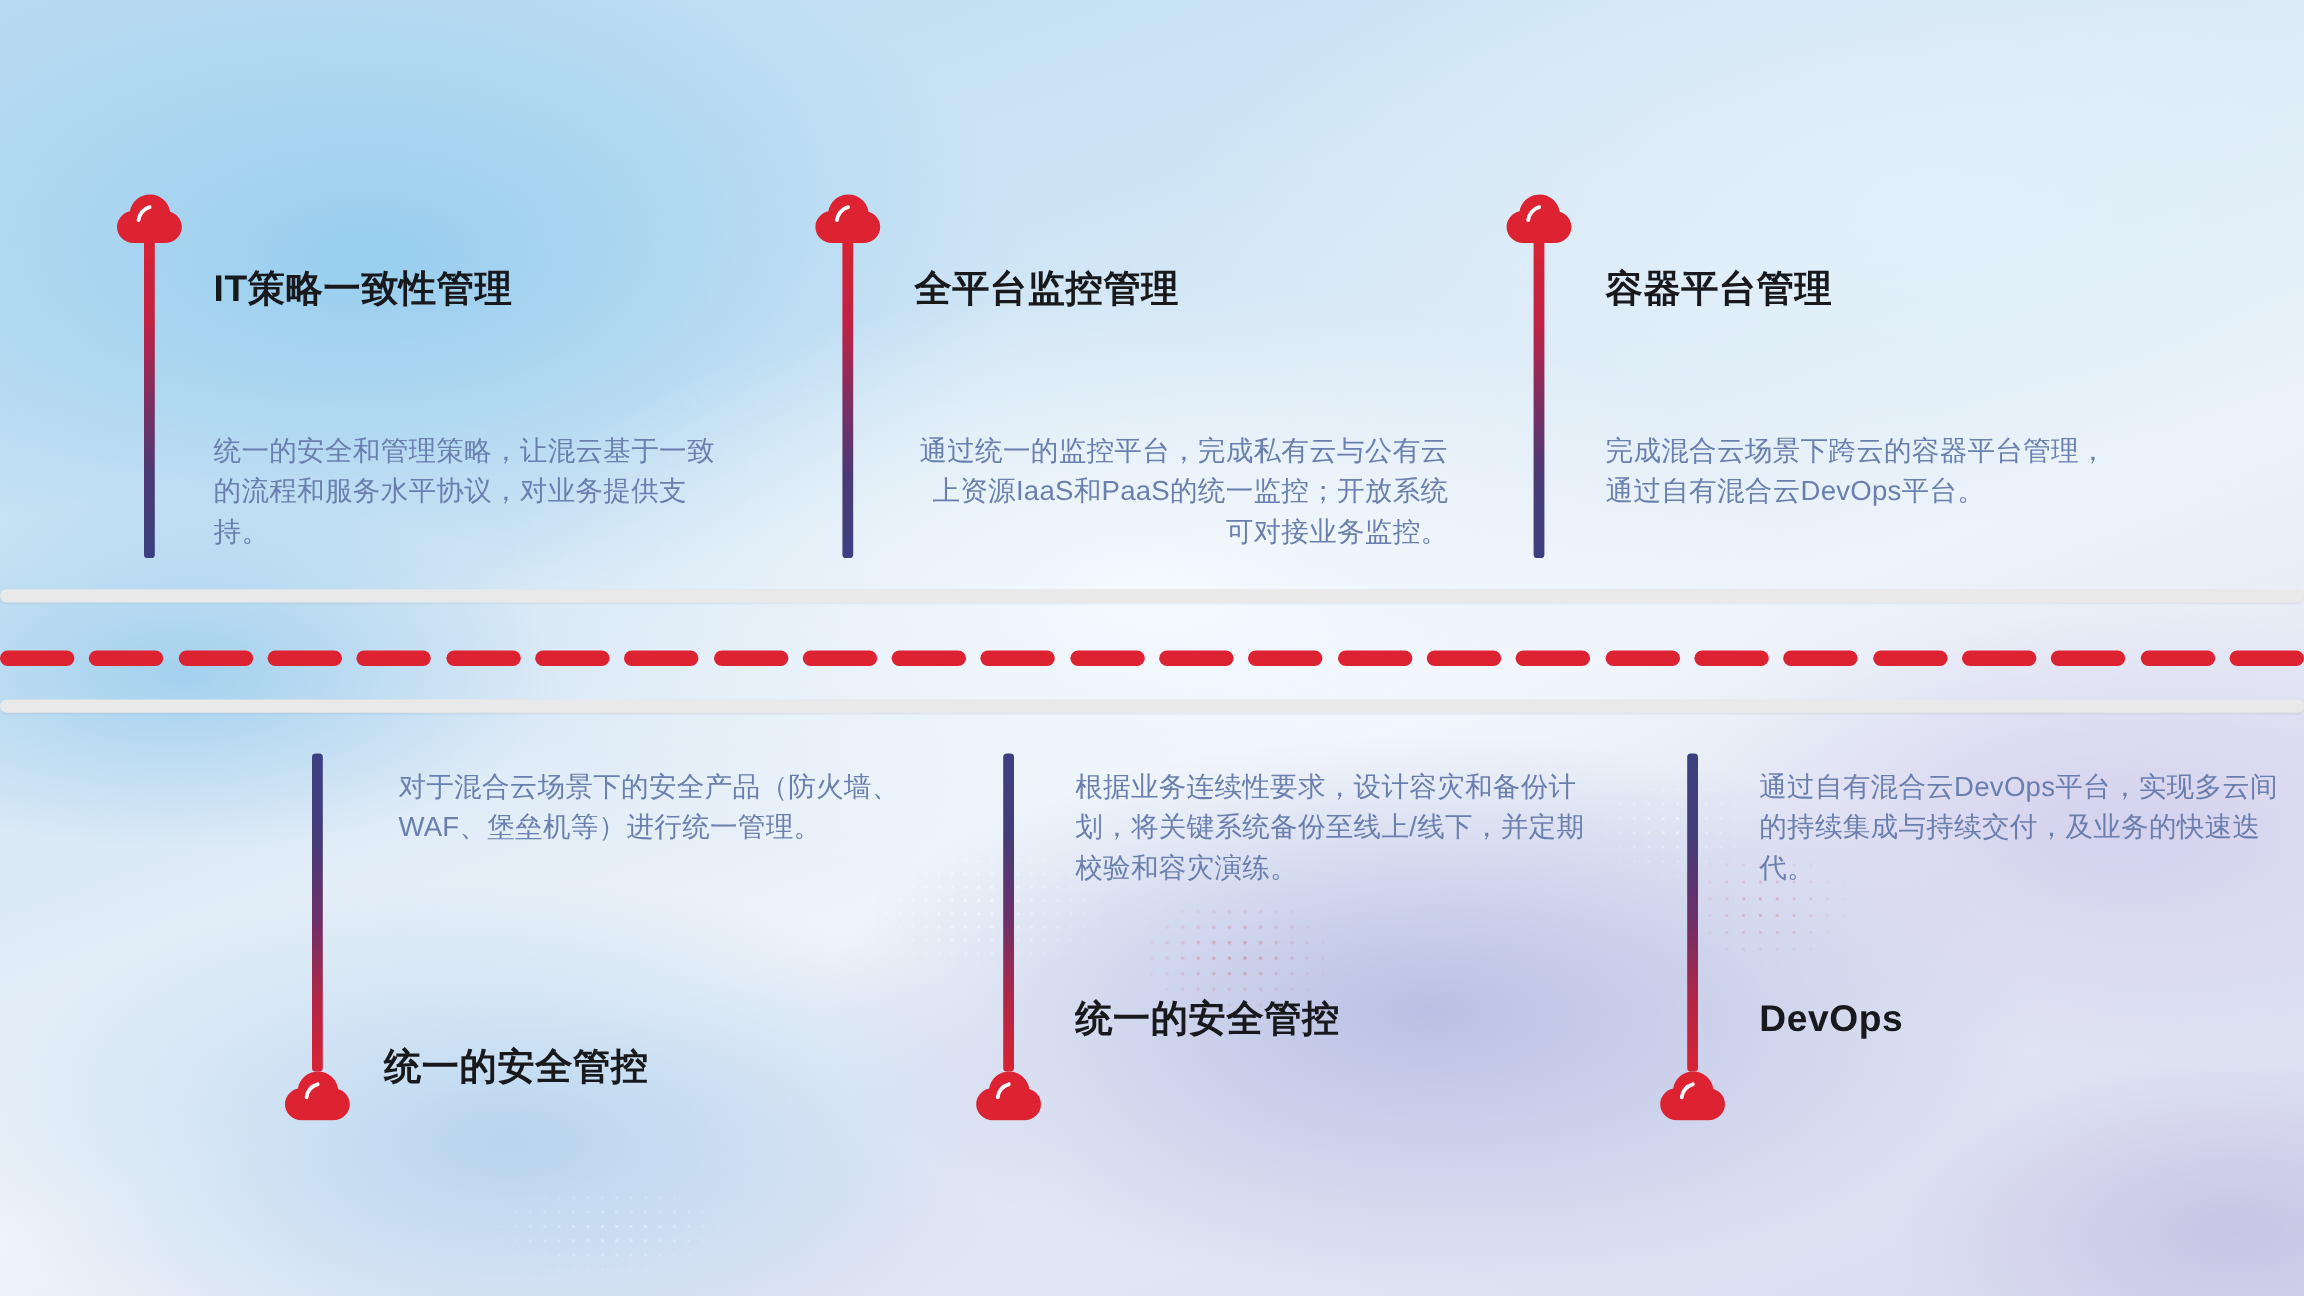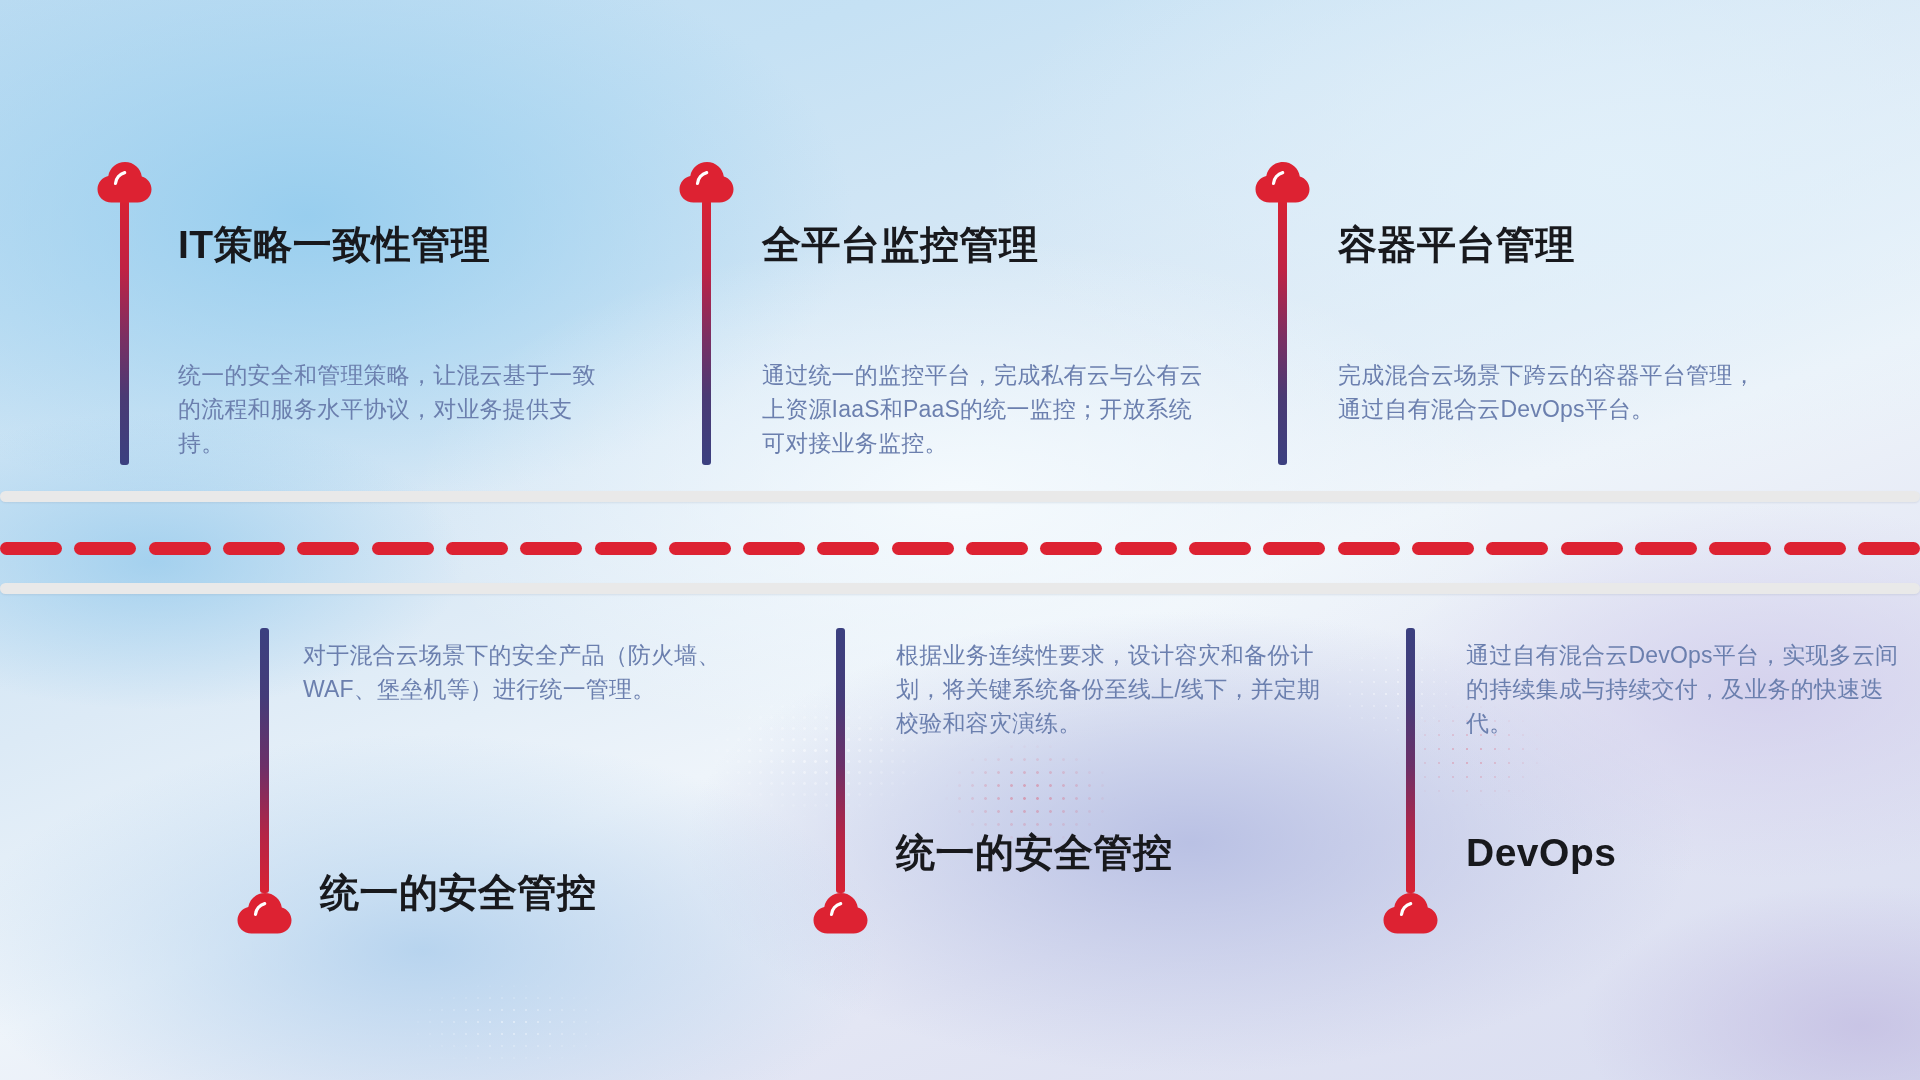--- a/index.html
+++ b/index.html
@@ -77,21 +77,21 @@
   .dash{height:13px;border-radius:7px;background:#dd2232;}
 
   
   .marker{position:absolute;z-index:3;}
   .stem{position:absolute;width:9px;border-radius:3px;}
   .stem.down{background:linear-gradient(to bottom,#d92233 0%,#c02244 26%,#7a2f63 52%,#4a3a74 74%,#3b4080 100%);}
   .stem.up{background:linear-gradient(to bottom,#3b4080 0%,#443c79 26%,#6c3068 52%,#b42546 78%,#d92233 100%);}
   .cloud{position:absolute;width:58px;height:44px;}
 
   
-  .m-title{position:absolute;font-size:39px;font-weight:700;color:#18191d;
+  .m-title{position:absolute;font-size:31px;font-weight:700;color:#18191d;
     letter-spacing:.5px;white-space:nowrap;line-height:1;}
   .m-body{position:absolute;font-size:23px;line-height:34px;color:#6b7fae;
     letter-spacing:.2px;font-weight:400;}
 </style>
 </head>
 <body>
 
 <div id="bg">
   <div class="bgl bg-base"></div>
   <div class="bgl bg-blob1"></div>
@@ -152,39 +152,39 @@
       <div class="m-title" style="left: 178px; top: 225px;">IT策略一致性管理</div>
       <div class="m-body" style="left: 178px; top: 358px; width: 430px;">统一的安全和管理策略，让混云基于一致的流程和服务水平协议，对业务提供支持。</div>
     </div>
     <div class="marker" style="left: 0px; top: 0px; width: 0px; height: 0px;">
       <div class="stem down" style="left: 702px; top: 200px; height: 265px;"></div>
       <div class="cloud" style="left: 677px; top: 159px;"><svg viewBox="0 0 58 44" width="58" height="44" aria-hidden="true">
           <path fill="#dd2232" d="M16.5 43.5C8.6 43.5 2.5 37.6 2.5 30.2c0-6.4 4.6-11.8 10.8-13.2C14.6 9 21.6 3 30 3c8.6 0 15.7 6.3 16.8 14.4C52.5 19 56.5 24.2 56.5 30.2c0 7.4-6.1 13.3-14 13.3z"></path>
           <path fill="none" stroke="#ffffff" stroke-width="3.2" stroke-linecap="round" d="M20.5 24.5c0.4-5.2 4.2-9.6 9.2-10.9"></path>
         </svg></div>
       <div class="m-title" style="left: 762px; top: 225px;">全平台监控管理</div>
-      <div class="m-body" style="left: 762px; top: 358px; width: 445px;">通过统一的监控平台，完成私有云与公有云上资源IaaS和PaaS的统一监控；开放系统可对接业务监控。</div>
+      <div class="m-body" style="left: 762px; top: 358px; width: 445px; text-align: right;">通过统一的监控平台，完成私有云与公有云上资源IaaS和PaaS的统一监控；开放系统可对接业务监控。</div>
     </div>
     <div class="marker" style="left: 0px; top: 0px; width: 0px; height: 0px;">
       <div class="stem down" style="left: 1278px; top: 200px; height: 265px;"></div>
       <div class="cloud" style="left: 1253px; top: 159px;"><svg viewBox="0 0 58 44" width="58" height="44" aria-hidden="true">
           <path fill="#dd2232" d="M16.5 43.5C8.6 43.5 2.5 37.6 2.5 30.2c0-6.4 4.6-11.8 10.8-13.2C14.6 9 21.6 3 30 3c8.6 0 15.7 6.3 16.8 14.4C52.5 19 56.5 24.2 56.5 30.2c0 7.4-6.1 13.3-14 13.3z"></path>
           <path fill="none" stroke="#ffffff" stroke-width="3.2" stroke-linecap="round" d="M20.5 24.5c0.4-5.2 4.2-9.6 9.2-10.9"></path>
         </svg></div>
       <div class="m-title" style="left: 1338px; top: 225px;">容器平台管理</div>
       <div class="m-body" style="left: 1338px; top: 358px; width: 440px;">完成混合云场景下跨云的容器平台管理，通过自有混合云DevOps平台。</div>
     </div>
     <div class="marker" style="left: 0px; top: 0px; width: 0px; height: 0px;">
       <div class="stem up" style="left: 260px; top: 628px; height: 265px;"></div>
       <div class="cloud" style="left: 235px; top: 890px;"><svg viewBox="0 0 58 44" width="58" height="44" aria-hidden="true">
           <path fill="#dd2232" d="M16.5 43.5C8.6 43.5 2.5 37.6 2.5 30.2c0-6.4 4.6-11.8 10.8-13.2C14.6 9 21.6 3 30 3c8.6 0 15.7 6.3 16.8 14.4C52.5 19 56.5 24.2 56.5 30.2c0 7.4-6.1 13.3-14 13.3z"></path>
           <path fill="none" stroke="#ffffff" stroke-width="3.2" stroke-linecap="round" d="M20.5 24.5c0.4-5.2 4.2-9.6 9.2-10.9"></path>
         </svg></div>
       <div class="m-title" style="left: 320px; top: 833px; margin-top: 40px;">统一的安全管控</div>
-      <div class="m-body" style="left: 303px; top: 638px; width: 430px;">对于混合云场景下的安全产品（防火墙、WAF、堡垒机等）进行统一管理。</div>
+      <div class="m-body" style="left: 332px; top: 638px; width: 430px;">对于混合云场景下的安全产品（防火墙、WAF、堡垒机等）进行统一管理。</div>
     </div>
     <div class="marker" style="left: 0px; top: 0px; width: 0px; height: 0px;">
       <div class="stem up" style="left: 836px; top: 628px; height: 265px;"></div>
       <div class="cloud" style="left: 811px; top: 890px;"><svg viewBox="0 0 58 44" width="58" height="44" aria-hidden="true">
           <path fill="#dd2232" d="M16.5 43.5C8.6 43.5 2.5 37.6 2.5 30.2c0-6.4 4.6-11.8 10.8-13.2C14.6 9 21.6 3 30 3c8.6 0 15.7 6.3 16.8 14.4C52.5 19 56.5 24.2 56.5 30.2c0 7.4-6.1 13.3-14 13.3z"></path>
           <path fill="none" stroke="#ffffff" stroke-width="3.2" stroke-linecap="round" d="M20.5 24.5c0.4-5.2 4.2-9.6 9.2-10.9"></path>
         </svg></div>
       <div class="m-title" style="left: 896px; top: 833px;">统一的安全管控</div>
       <div class="m-body" style="left: 896px; top: 638px; width: 440px;">根据业务连续性要求，设计容灾和备份计划，将关键系统备份至线上/线下，并定期校验和容灾演练。</div>
     </div>

